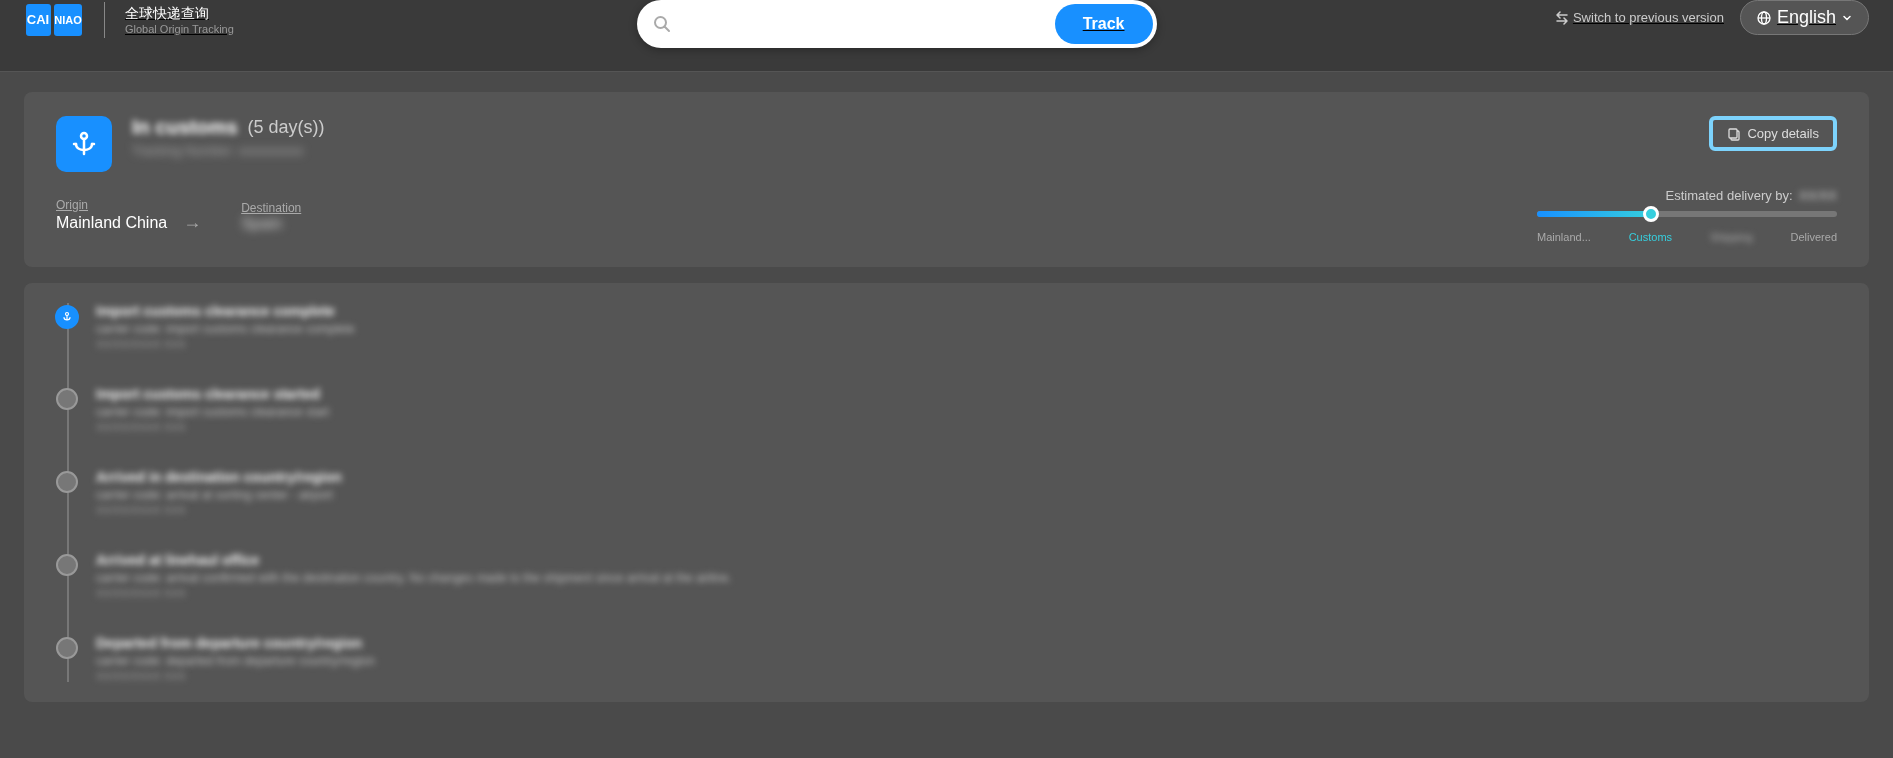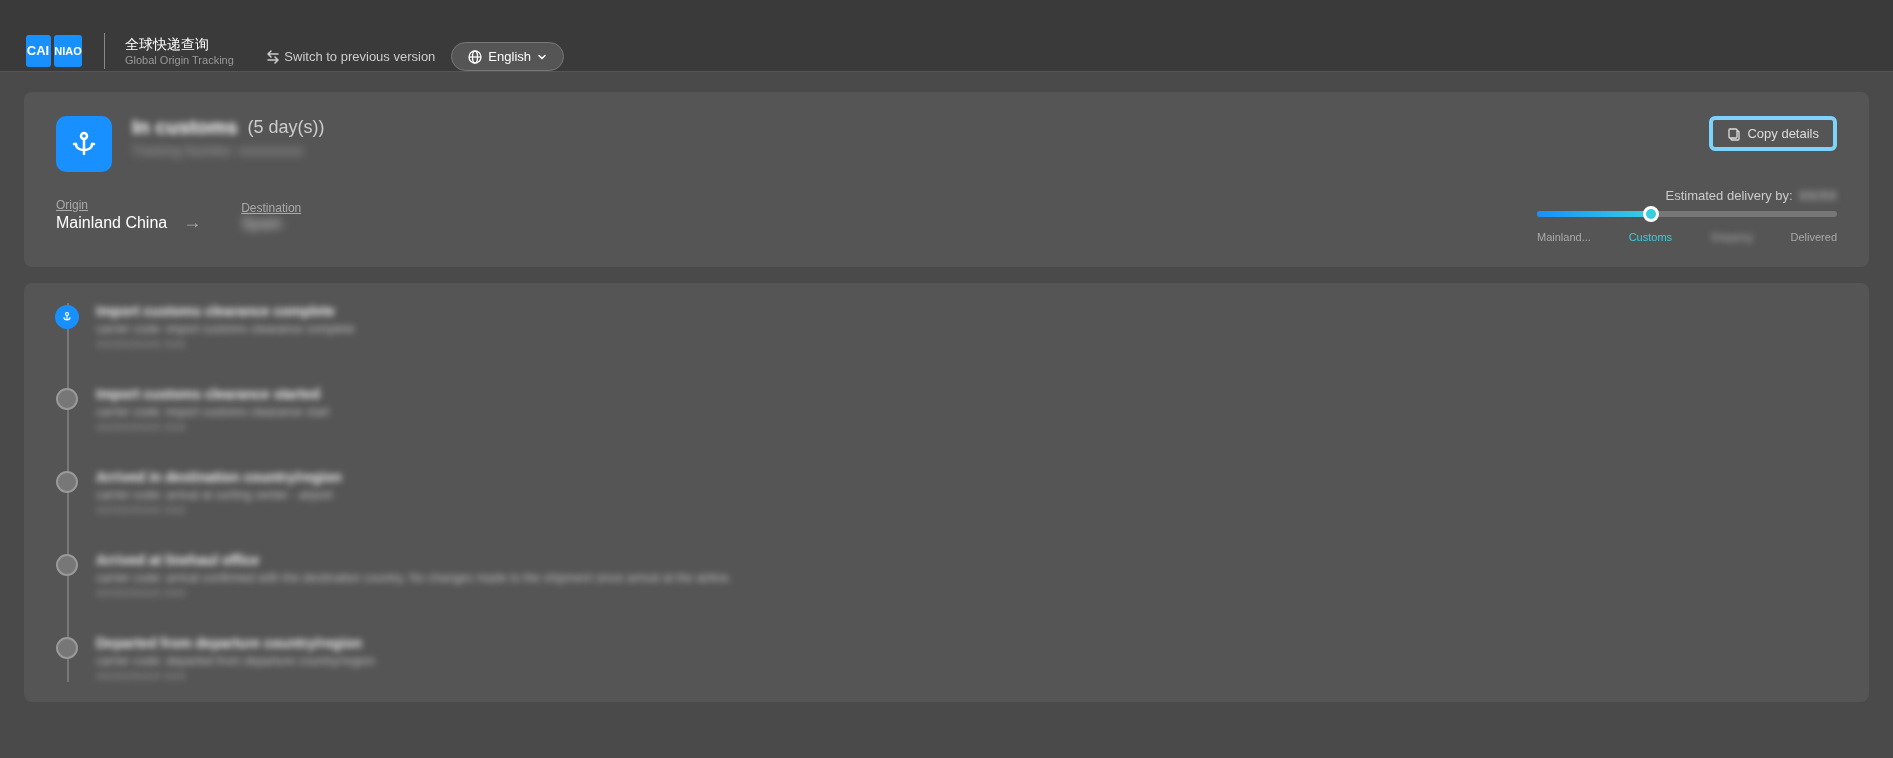--- a/index.html
+++ b/index.html
@@ -9,24 +9,25 @@
       width: 1893px;
       min-height: 758px;
       overflow-x: hidden;
     }
 
     
     .header {
       background: #3a3a3a;
       height: 72px;
       display: flex;
-      align-items: flex-end;
+      align-items: flex-start;
       padding: 0 24px;
       gap: 0;
       border-bottom: 1px solid #555;
+      text-decoration: underline;
     }
     .logo-area {
       display: flex;
       align-items: center;
       gap: 10px;
       min-width: 220px;
     }
     .logo-divider {
       width: 1px;
       height: 36px;
@@ -100,21 +101,21 @@
       display: flex;
       align-items: center;
       gap: 4px;
       white-space: nowrap;
     }
     .lang-btn {
       background: #555;
       border: 1px solid #777;
       border-radius: 20px;
       color: #fff;
-      font-size: 13px;
+      font-size: 18px;
       padding: 6px 16px;
       cursor: pointer;
       display: flex;
       align-items: center;
       gap: 6px;
     }
 
     
     .main {
       padding: 20px 24px;
@@ -383,20 +384,32 @@
         <text x="44" y="24" font-size="11" font-weight="900" fill="white" text-anchor="middle" font-family="Arial">NIAO</text>
       </svg>
     </div>
     <div class="logo-divider"></div>
     <div>
       <span class="logo-text-cn">全球快递查询</span>
       <span class="logo-text-en">Global Origin Tracking</span>
     </div>
   </div>
 
+  <div class="search-area">
+    <div class="search-box">
+      <div class="search-icon-wrap">
+        <svg width="18" height="18" viewBox="0 0 18 18" fill="none">
+          <circle cx="7.5" cy="7.5" r="5.5" stroke="#aaa" stroke-width="2"></circle>
+          <line x1="11.5" y1="11.5" x2="16" y2="16" stroke="#aaa" stroke-width="2" stroke-linecap="round"></line>
+        </svg>
+      </div>
+      <input type="text" class="search-input" placeholder="" style="">
+      <button class="track-btn">Track</button>
+    </div>
+  </div>
 
   <div class="header-right">
     <div class="switch-version">
       <svg width="14" height="14" viewBox="0 0 14 14" fill="none">
         <path d="M2 4h10M2 4l3-3M2 4l3 3M12 10H2M12 10l-3-3M12 10l-3 3" stroke="#ccc" stroke-width="1.5" stroke-linecap="round"></path>
       </svg>
       <span>Switch to previous version</span>
     </div>
     <button class="lang-btn">
       <svg width="14" height="14" viewBox="0 0 14 14" fill="none">

